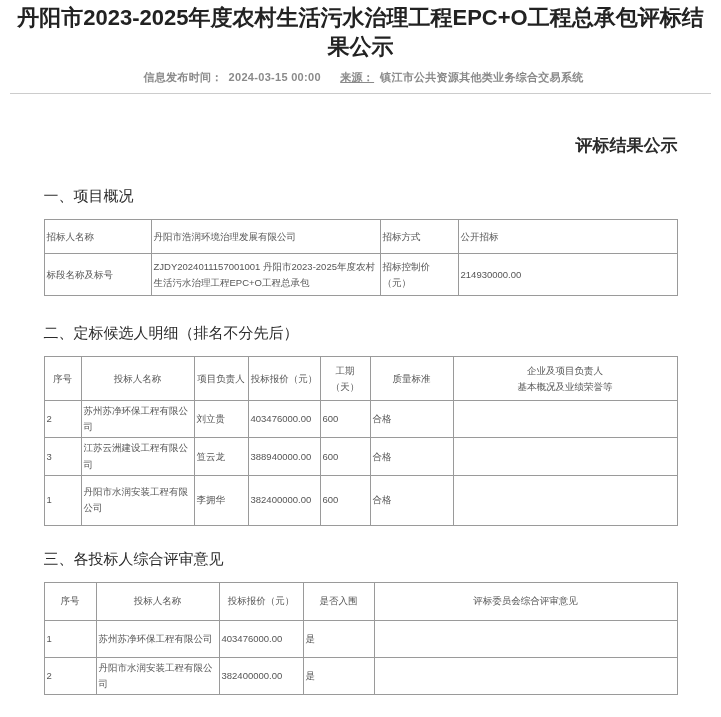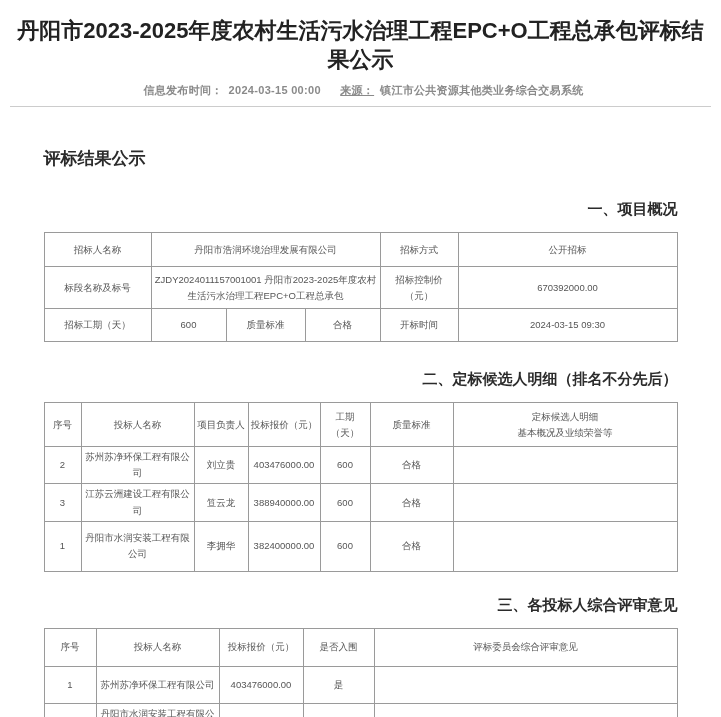--- a/index.html
+++ b/index.html
@@ -2,21 +2,21 @@
 <html><head>
 <meta charset="utf-8">
 <style>
   * { box-sizing: border-box; }
   html, body { margin: 0; padding: 0; background: #fff; }
   body {
     width: 721px;
     font-family: "Liberation Sans", "DejaVu Sans", sans-serif;
     color: #333;
   }
-  .page-header { text-align: center; padding-top: 17px; }
+  .page-header { text-align: center; padding-top: 4px; }
   .page-title {
     font-size: 22px;
     font-weight: bold;
     color: #222;
     line-height: 1.3;
     margin: 0 8px;
   }
   .info-line {
     margin-top: 9px;
     font-size: 11px;
@@ -24,45 +24,44 @@
     color: #8a8a8a;
     letter-spacing: 0.3px;
   }
   .info-line .seg { margin: 0 6px; text-align: center; }
   .divider {
     border-bottom: 1px solid #ccc;
     margin: 8px 10px 0 10px;
   }
   .main { width: 634px; margin: 0 auto; }
   .main-heading {
-    text-align: left;
+    text-align: right;
     font-size: 17px;
     font-weight: bold;
     color: #2b2b2b;
     margin-top: 40px;
   }
   .section-heading {
-    text-align: right;
+    text-align: left;
     font-size: 15px;
-    font-weight: bold;
+    font-weight: normal;
     color: #2b2b2b;
     margin-top: 28px;
     margin-bottom: 13px;
   }
   table {
     width: 100%;
     border-collapse: collapse;
     table-layout: fixed;
   }
   td, th {
     border: 1px solid #9a9a9a;
     font-size: 9.5px;
     font-weight: normal;
     color: #555;
-    text-align: center;
     vertical-align: middle;
     padding: 2px 2px;
     line-height: 1.7;
     word-break: break-word;
     overflow-wrap: break-word;
   }
   .h34 { height: 34px; }
   .h42 { height: 42px; }
   .h33 { height: 33px; }
   .h44 { height: 44px; }
@@ -102,29 +101,21 @@
         <tr class="h34">
       <td>招标人名称</td>
       <td colspan="3">丹阳市浩润环境治理发展有限公司</td>
       <td>招标方式</td>
       <td>公开招标</td>
     </tr>
     <tr class="h42">
       <td>标段名称及标号</td>
       <td colspan="3">ZJDY2024011157001001 丹阳市2023-2025年度农村生活污水治理工程EPC+O工程总承包</td>
       <td>招标控制价（元）</td>
-      <td>670392000.00</td>
-    </tr>
-    <tr class="h33">
-      <td>招标工期（天）</td>
-      <td>600</td>
-      <td>质量标准</td>
-      <td>合格</td>
-      <td>开标时间</td>
-      <td>2024-03-15 09:30</td>
+      <td>214930000.00</td>
     </tr>
   </tbody>
     </table>
 
   <div class="section-heading" style="">二、定标候选人明细（排名不分先后）</div>
 
   <table>
     <colgroup>
       <col style="width:37px">
         <col style="width:113px">
@@ -136,21 +127,21 @@
     </colgroup>
     <tbody>
         <tr class="h44">
       <th>序号</th>
       <th>投标人名称</th>
       <th>项目负责人</th>
       <th>投标报价（元）</th>
       <th>工期（天）</th>
       <th>质量标准</th>
       <th class="two-line">
-        <span>定标候选人明细</span>
+        <span>企业及项目负责人</span>
         <span>基本概况及业绩荣誉等</span>
       </th>
     </tr>
     <tr class="h33">
       <td>2</td>
       <td>苏州苏净环保工程有限公司</td>
       <td>刘立贵</td>
       <td>403476000.00</td>
       <td>600</td>
       <td>合格</td>

